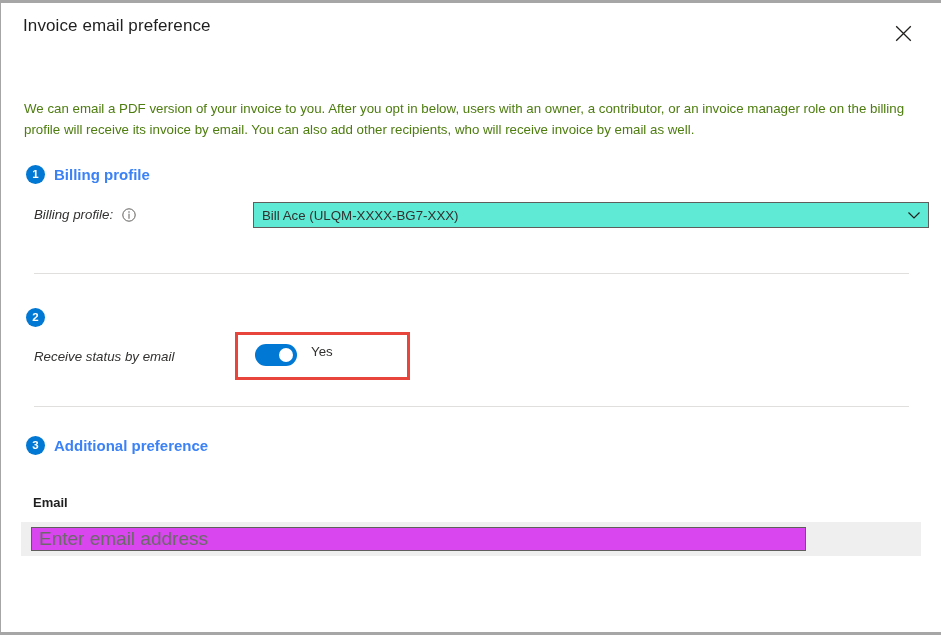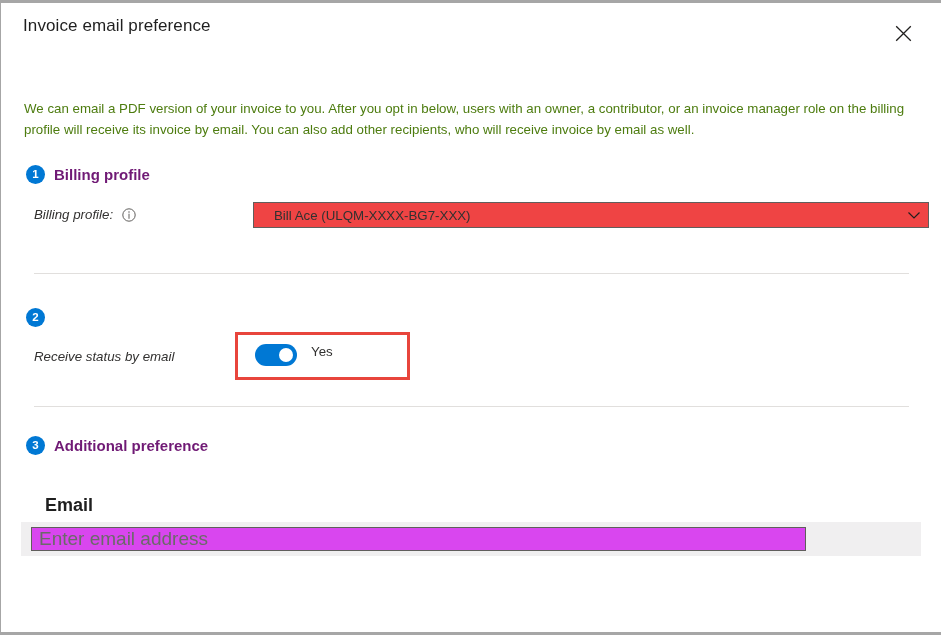--- a/index.html
+++ b/index.html
@@ -79,21 +79,21 @@
     font-weight: 700;
     display: flex;
     align-items: center;
     justify-content: center;
     line-height: 1;
     flex: 0 0 auto;
   }
   .step-title {
     font-size: 15px;
     font-weight: 600;
-    color: #701a75;
+    color: #3b82f6;
     white-space: nowrap;
   }
 
   #step1 { left: 25px; top: 162px; }
   #step2 { left: 25px; top: 305px; }
   #step3 { left: 25px; top: 433px; }
 
   
   .field-label {
     position: absolute;
@@ -117,24 +117,24 @@
   .info-icon svg { display: block; }
 
   .dropdown {
     position: absolute;
     left: 252px;
     top: 199px;
     width: 676px;
     height: 26px;
     box-sizing: border-box;
     border: 1px solid #605e5c;
-    background: #ef4444;
-    display: flex;
-    align-items: center;
-    padding: 0 6px 0 20px;
+    background: #5eead4;
+    display: flex;
+    align-items: center;
+    padding: 0 6px 0 8px;
     cursor: pointer;
   }
   .dropdown-value {
     flex: 1 1 auto;
     font-size: 13.3px;
     color: #323130;
     overflow: hidden;
     white-space: nowrap;
     text-overflow: ellipsis;
   }
@@ -192,23 +192,23 @@
   }
   .toggle-text {
     font-size: 13.3px;
     color: #323130;
     white-space: nowrap;
   }
 
   
   .col-header {
     position: absolute;
-    left: 44px;
+    left: 32px;
     top: 492px;
-    font-size: 18px;
+    font-size: 13px;
     font-weight: 700;
     color: #1f1f1f;
   }
   .email-row {
     position: absolute;
     left: 20px;
     top: 519px;
     width: 900px;
     height: 34px;
     background: #f0eff0;

